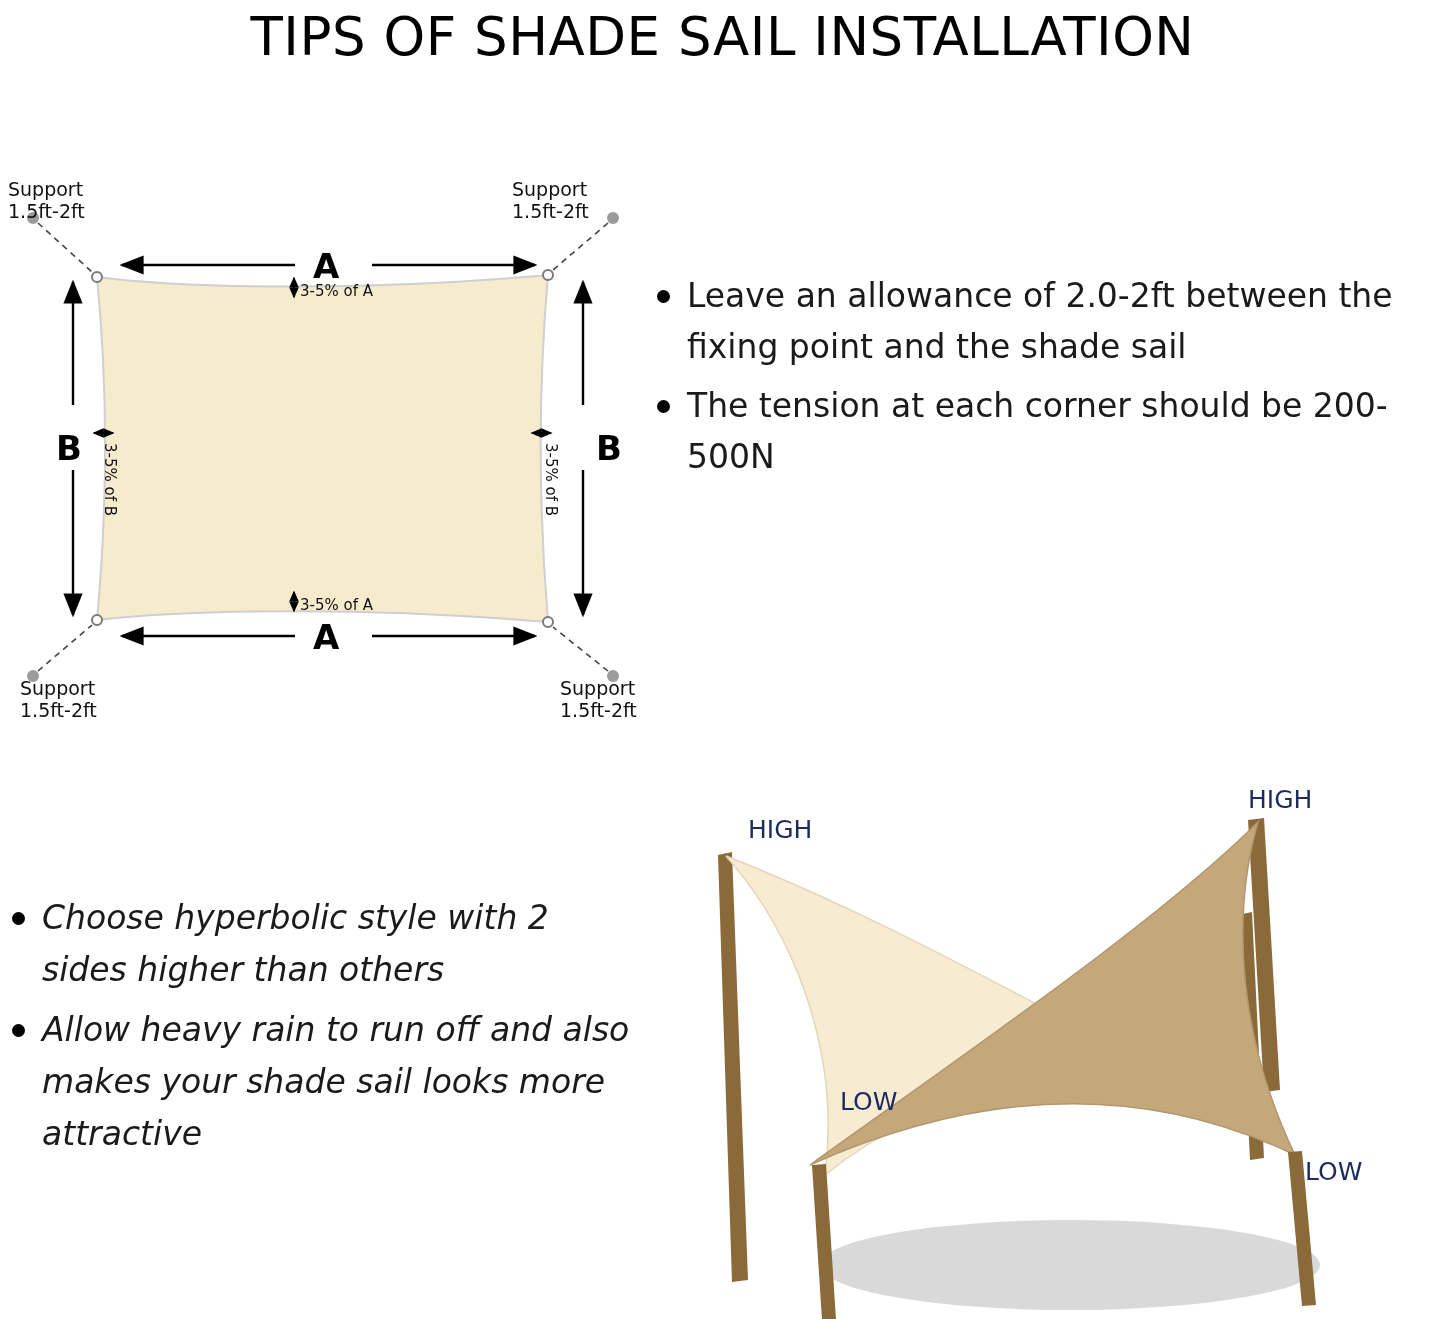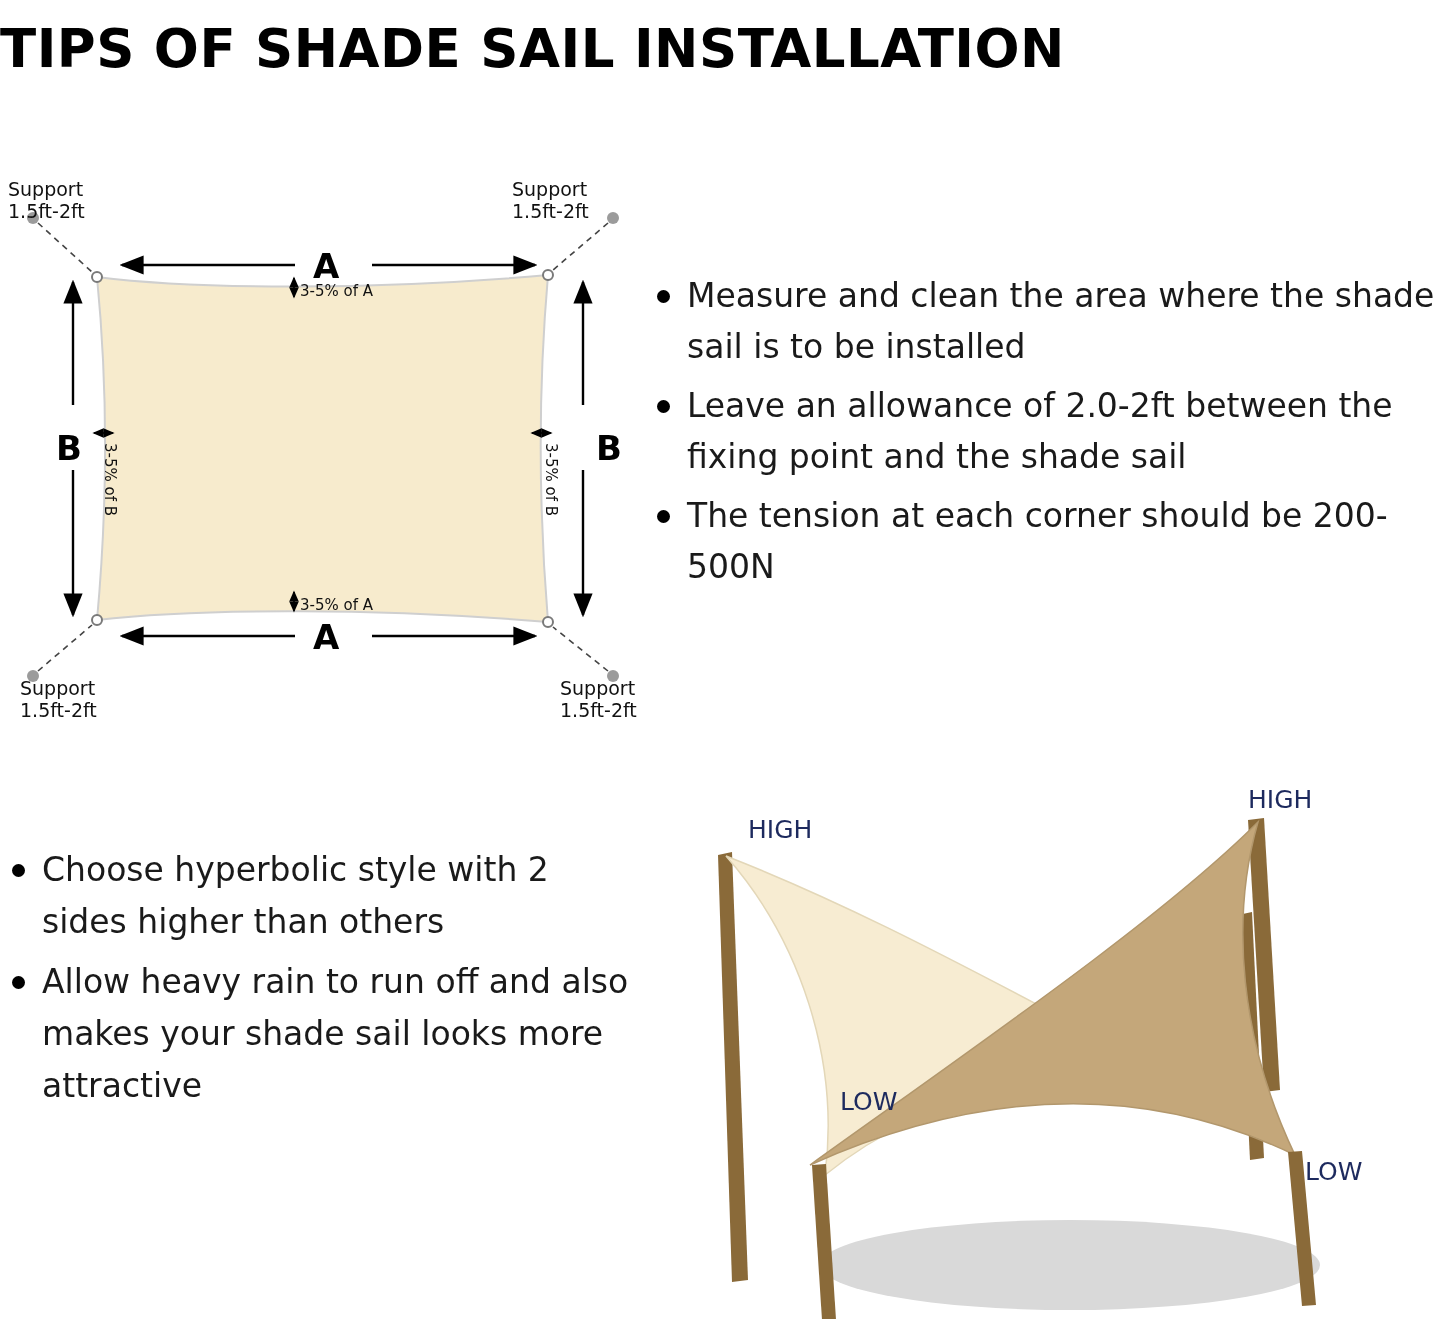--- a/index.html
+++ b/index.html
@@ -12,26 +12,26 @@
     height: 1319px;
     position: relative;
     font-family: "DejaVu Sans", sans-serif;
     color: #000000;
     overflow: hidden;
   }
 
   
   .title {
     position: absolute;
-    top: 18px;
+    top: 6px;
     left: 0;
     width: 1445px;
-    text-align: left;
-    font-family: "DejaVu Sans", sans-serif;
-    font-weight: bold;
+    text-align: center;
+    font-family: "DejaVu Sans", sans-serif;
+    font-weight: normal;
     font-size: 53px;
     letter-spacing: 0.5px;
     color: #000;
     white-space: nowrap;
   }
 
   
   .top-diagram {
     position: absolute;
     left: 0;
@@ -69,22 +69,23 @@
     width: 13px;
     height: 13px;
     border-radius: 50%;
     background: #000;
   }
 
   
   .bottom-text {
     position: absolute;
     left: 0;
-    top: 844px;
+    top: 892px;
     width: 640px;
+    font-style: italic;
   }
   .bottom-text .bullet-list li {
     font-size: 33px;
     line-height: 52px;
   }
   .bottom-diagram {
     position: absolute;
     left: 640px;
     top: 760px;
     width: 805px;
@@ -195,21 +196,20 @@
     <line x1="94" y1="283" x2="113" y2="283" stroke="#000" stroke-width="1.6" marker-end="url(#arrSmall)" marker-start="url(#arrSmallS)"></line>
     <text class="lbl-pct" x="105" y="293" transform="rotate(90 105 293)">3-5% of B</text>
 
     <line x1="532" y1="283" x2="551" y2="283" stroke="#000" stroke-width="1.6" marker-end="url(#arrSmall)" marker-start="url(#arrSmallS)"></line>
     <text class="lbl-pct" x="546" y="293" transform="rotate(90 546 293)">3-5% of B</text>
   </svg>
 </div>
 
 <div class="top-text">
   <ul class="bullet-list">
-    <li>Measure and clean the area where the shade sail is to be installed</li>
     <li>Leave an allowance of 2.0-2ft between the fixing point and the shade sail</li>
     <li>The tension at each corner should be 200-500N</li>
   </ul>
 </div>
 
 <div class="bottom-text">
   <ul class="bullet-list">
     <li>Choose hyperbolic style with 2 sides higher than others</li>
     <li>Allow heavy rain to run off and also makes your shade sail looks more attractive</li>
   </ul>

